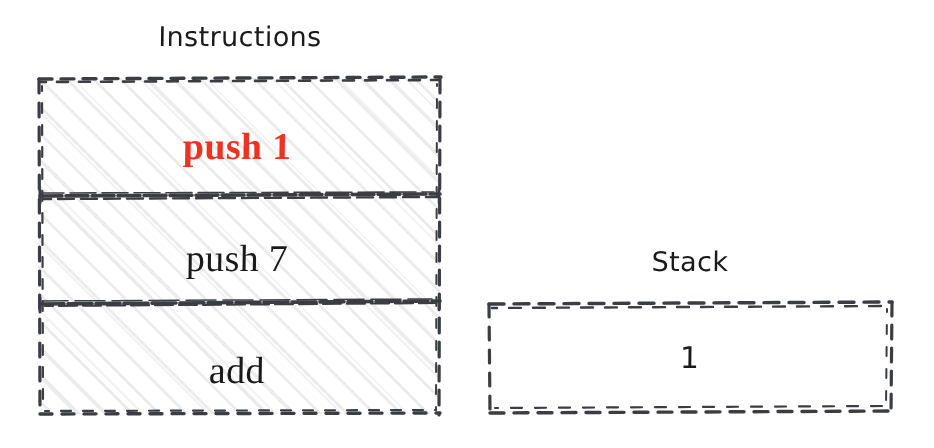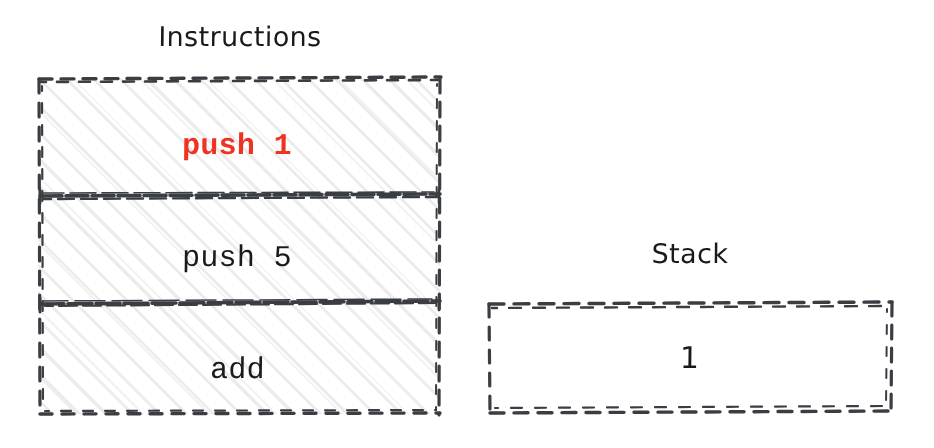--- a/index.html
+++ b/index.html
@@ -37,21 +37,21 @@
     line-height: 1;
     transform: skewX(-0.6deg);
   }
   #instructions-title {
     left: 38px;
     top: 23px;
     width: 404px;
   }
   #stack-title {
     left: 488px;
-    top: 240px;
+    top: 248px;
     width: 404px;
   }
 
   
   #instructions-panel {
     position: absolute;
     left: 38px;
     top: 78px;
     width: 402px;
     height: 336px;
@@ -87,22 +87,22 @@
     flex-direction: column;
   }
   .row {
     flex: 1 1 0;
     display: flex;
     align-items: center;
     justify-content: center;
     position: relative;
   }
   .row-label {
-    font-family: Liberation Mono, monospace;
-    font-size: 30px;
+    font-family: Liberation Serif, serif;
+    font-size: 38px;
     font-weight: 400;
     line-height: 1;
     color: #1a1a1a;
     letter-spacing: 0.3px;
     white-space: nowrap;
     transform: skewX(-0.8deg) translateX(-2px);
     margin-top: 24px;
   }
   .row-label.accent {
     color: #ee3322;
@@ -145,21 +145,21 @@
 
   <div class="panel-title" id="instructions-title">Instructions</div>
 
   <div id="instructions-panel">
     <div class="hatch"></div>
     <div class="rows">
       <div class="row">
         <span class="row-label accent">push 1</span>
       </div>
       <div class="row">
-        <span class="row-label">push 5</span>
+        <span class="row-label">push 7</span>
       </div>
       <div class="row">
         <span class="row-label">add</span>
       </div>
     </div>
   </div>
 
   <div class="panel-title" id="stack-title">Stack</div>
 
   <div id="stack-panel">

